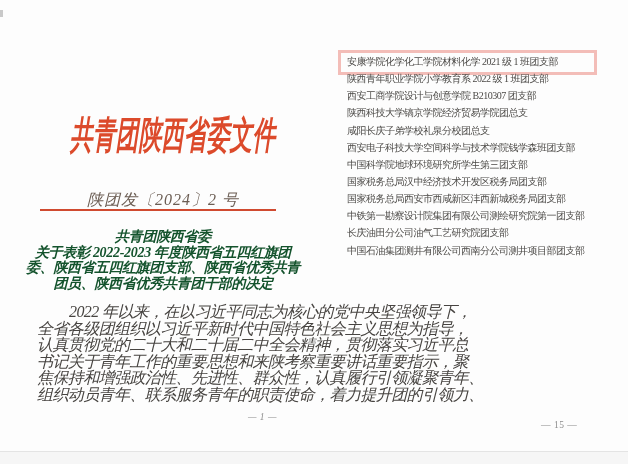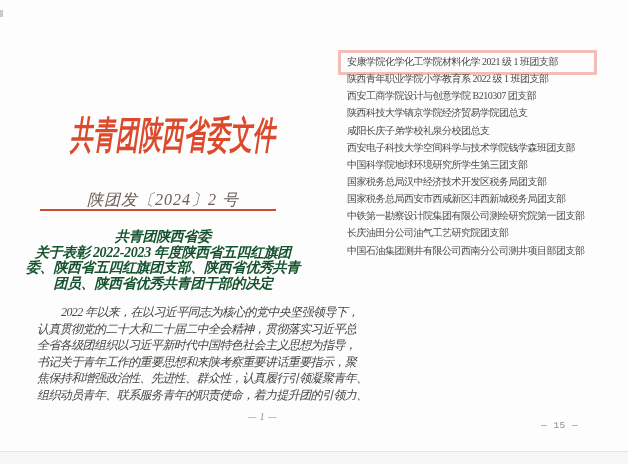--- a/index.html
+++ b/index.html
@@ -40,31 +40,31 @@
   }
   .title-block {
     position: absolute; left: 0; right: 0; top: 229px;
     text-align: center; font-weight: bold;
     font-size: 14px; line-height: 15.6px; letter-spacing: -0.3px;
     color: #14532d;
   }
   .title-line { white-space: nowrap; }
   .body-block {
     position: absolute; left: 29px; top: 304px; width: 252px;
-    font-size: 12px; line-height: 16.6px; letter-spacing: -0.6px;
+    font-size: 16px; line-height: 16.6px; letter-spacing: -0.6px;
     color: #474441;
   }
   .body-line { white-space: nowrap; }
   .body-line:first-child { text-indent: 2em; }
   .page-num {
     position: absolute; font-size: 9.5px; letter-spacing: 0.5px;
     color: #8e8e8e; white-space: nowrap;
   }
   .page-num-left  { left: 240px; top: 412px; }
-  .page-num-right { left: 219px; top: 420px; font-family: Liberation Mono, monospace; }
+  .page-num-right { left: 219px; top: 420px; }
 
   
   .branch-list {
     position: absolute; left: 25px; top: 53px;
     font-size: 10px; letter-spacing: -0.5px; color: #4b4946;
   }
   .list-row { position: relative; height: 17.15px; line-height: 17.15px; white-space: nowrap; }
   .highlight-frame {
     position: absolute; left: -9px; top: -3px;
     width: 253px; height: 19px;
@@ -83,22 +83,22 @@
   <div class="doc-number">陕团发〔2024〕2 号</div>
   <div class="red-rule"></div>
   <div class="title-block">
       <div class="title-line"><span>共青团陕西省委</span></div>
       <div class="title-line"><span>关于表彰 2022-2023 年度陕西省五四红旗团</span></div>
       <div class="title-line"><span>委、陕西省五四红旗团支部、陕西省优秀共青</span></div>
       <div class="title-line"><span>团员、陕西省优秀共青团干部的决定</span></div>
     </div>
   <div class="body-block">
       <div class="body-line"><span>2022 年以来，在以习近平同志为核心的党中央坚强领导下，</span></div>
+      <div class="body-line"><span>全省各级团组织以习近平新时代中国特色社会主义思想为指导，</span></div>
       <div class="body-line"><span>认真贯彻党的二十大和二十届二中全会精神，贯彻落实习近平总</span></div>
-      <div class="body-line"><span>全省各级团组织以习近平新时代中国特色社会主义思想为指导，</span></div>
       <div class="body-line"><span>书记关于青年工作的重要思想和来陕考察重要讲话重要指示，聚</span></div>
       <div class="body-line"><span>焦保持和增强政治性、先进性、群众性，认真履行引领凝聚青年、</span></div>
       <div class="body-line"><span>组织动员青年、联系服务青年的职责使命，着力提升团的引领力、</span></div>
     </div>
   <div class="page-num page-num-left">— 1 —</div>
 </div>
 
 <div class="page page-right">
   <div class="branch-list">
       <div class="list-row highlighted"><span>安康学院化学化工学院材料化学 2021 级 1 班团支部</span><div class="highlight-frame"></div></div>

